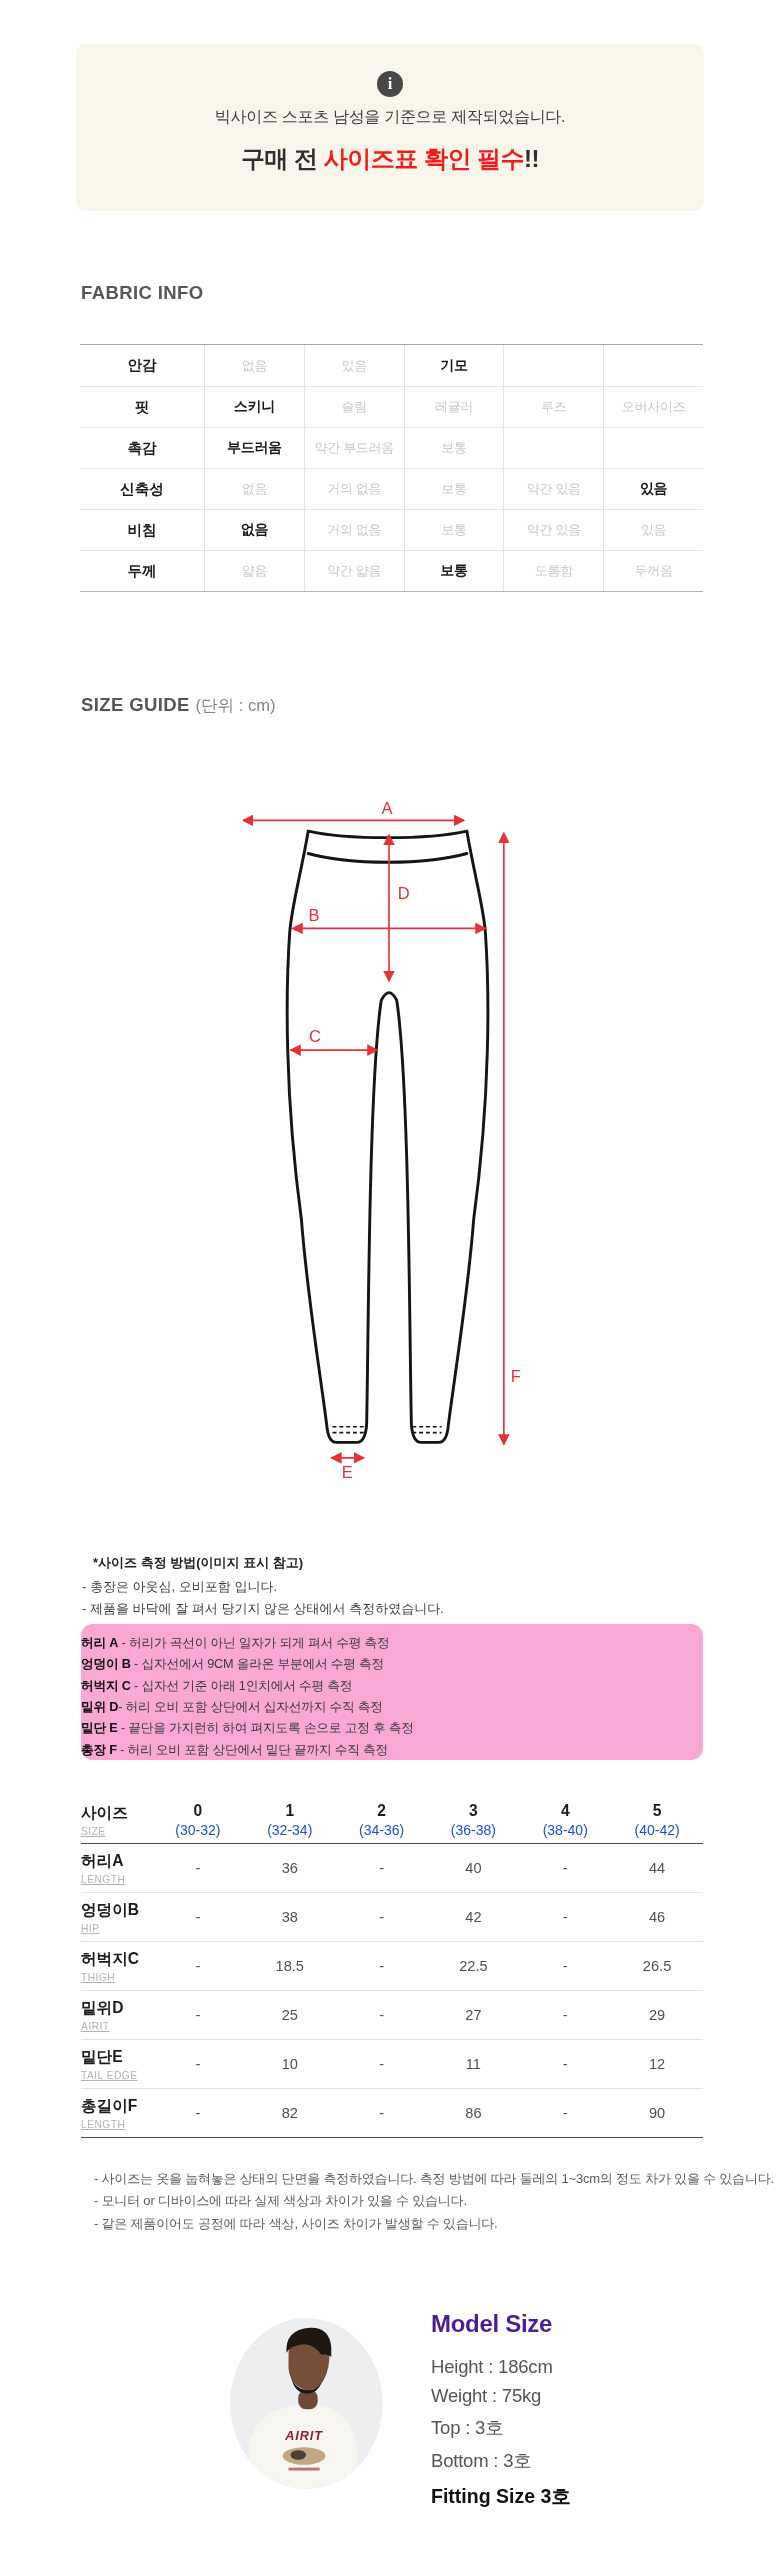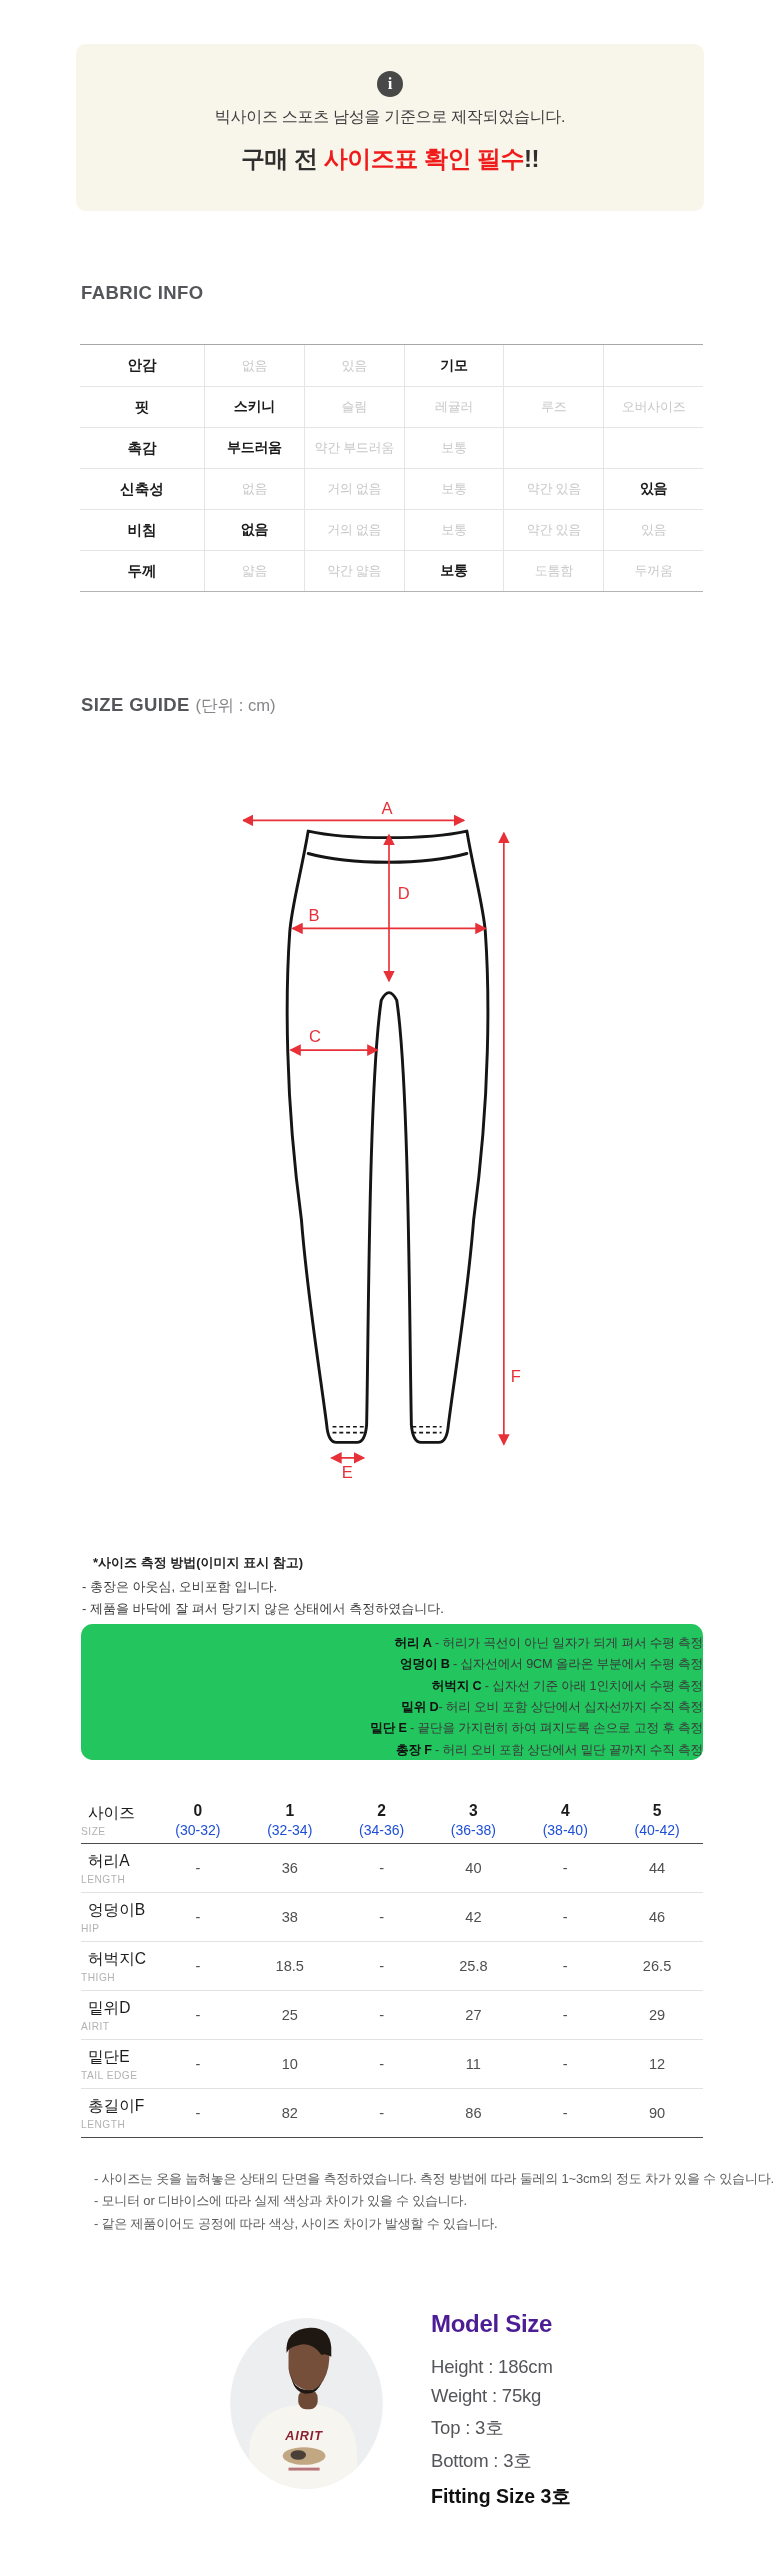--- a/index.html
+++ b/index.html
@@ -37,35 +37,35 @@
 
   
   .diagram { position:absolute; left:243px; top:794px; width:292px; height:701px; }
   .diagram svg { display:block; width:292px; height:701px; }
   .dim-label { font-size:17px; fill:#e73038; font-family:"Liberation Sans","DejaVu Sans",sans-serif; }
 
   
   .measure-title { position:absolute; left:93px; top:1554px; font-size:13px; font-weight:bold; color:#222; }
   .measure-note { position:absolute; left:82px; font-size:13px; color:#3c3c3c; }
   .measure-box { position:absolute; left:81px; top:1624px; width:622px; height:136px;
-                 background:#22c55e; border-radius:11.7px; text-align:right; padding-top:8.8px; }
+                 background:#f9a8d4; border-radius:11.7px; text-align:left; padding-top:8.8px; }
   .mb-line { font-size:12.7px; color:#3a3a3a; line-height:21.4px; letter-spacing:-0.2px; }
   .mb-line b { color:#111; }
 
   
   .size-table { position:absolute; left:81px; top:1797px; width:622px; }
   .s-header { display:flex; height:47px; border-bottom:1.9px solid #4a4a4a; }
   .s-row { display:flex; height:49px; border-bottom:1px solid #e2e2e2; }
   .s-row:last-child { border-bottom:1.9px solid #4a4a4a; }
   .s-labelcol { width:71px; display:flex; flex-direction:column; justify-content:center; }
   .s-col { flex:1; display:flex; flex-direction:column; justify-content:center; text-align:center; }
   .s-num { font-size:15.6px; font-weight:bold; color:#1c1c1c; }
   .s-range { font-size:14px; color:#1d4ed8; margin-top:2.9px; }
-  .s-label { font-size:15.6px; font-weight:normal; color:#1c1c1c; white-space:nowrap;margin-left:7px; }
-  .s-sub { font-size:10.2px; color:#b2b2b2; letter-spacing:0.5px; margin-top:1.9px; white-space:nowrap; }
+  .s-label { font-size:15.6px; font-weight:bold; color:#1c1c1c; white-space:nowrap; }
+  .s-sub { font-size:10.2px; color:#b2b2b2; letter-spacing:0.5px; margin-top:1.9px; white-space:nowrap;text-decoration:underline; }
   .s-val { font-size:14.6px; color:#4f4f4f; text-align:center; }
 
   
   .bottom-notes { position:absolute; left:94px; top:2168px; font-size:13px; color:#5c5c5c; line-height:22.4px; letter-spacing:-0.2px; }
 
   
   .model-photo { position:absolute; left:230px; top:2318px; width:153px; height:171px; }
   .model-text { position:absolute; left:431px; top:2310px; }
   .model-title { font-size:24px; font-weight:800; color:#4c1d95; letter-spacing:-0.3px; }
   .model-line { font-size:18.5px; color:#54555a; margin-top:7.8px; letter-spacing:-0.2px; }
@@ -294,21 +294,21 @@
         <div class="s-col">
           <div class="s-val">-</div>
         </div>
         <div class="s-col">
           <div class="s-val">18.5</div>
         </div>
         <div class="s-col">
           <div class="s-val">-</div>
         </div>
         <div class="s-col">
-          <div class="s-val">25.8</div>
+          <div class="s-val">22.5</div>
         </div>
         <div class="s-col">
           <div class="s-val">-</div>
         </div>
         <div class="s-col">
           <div class="s-val">26.5</div>
         </div>
       </div>
       <div class="s-row">
         <div class="s-labelcol">

